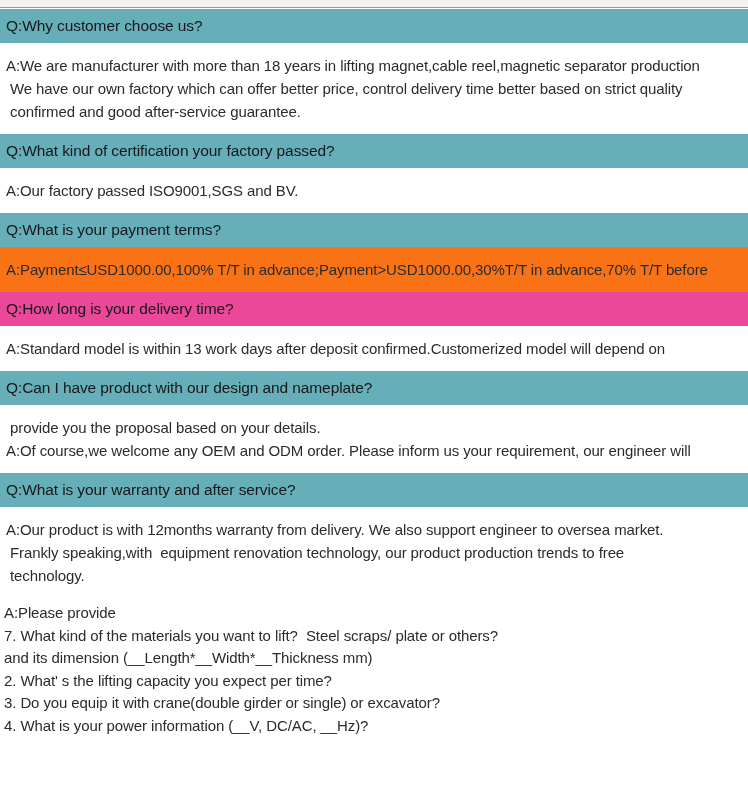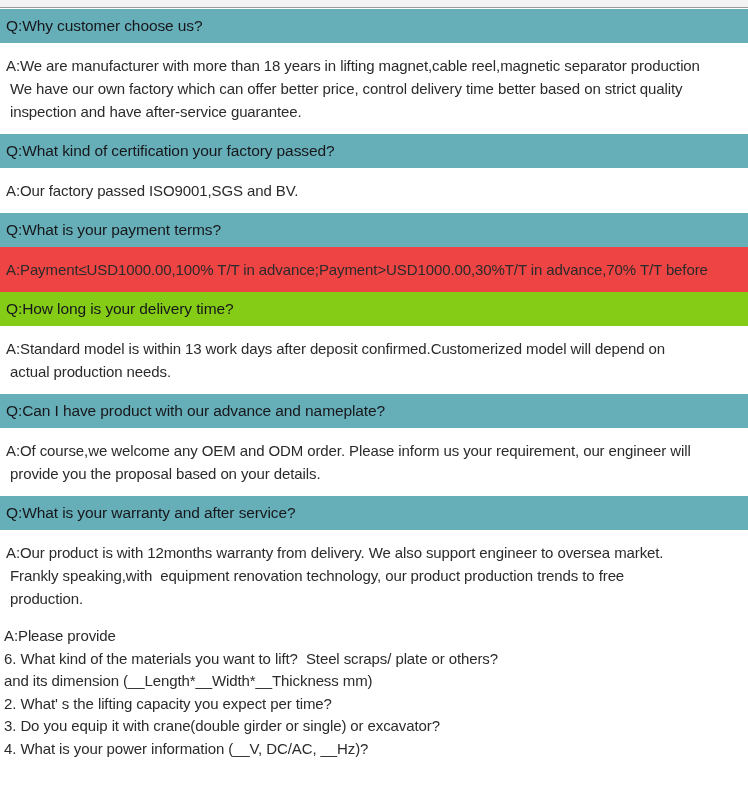--- a/index.html
+++ b/index.html
@@ -96,61 +96,60 @@
 <div class="faq-page">
 
   <div class="top-strip"></div>
 
   <div class="faq-list">
       <div class="faq-item">
         <div class="question-bar" style="background: rgb(102, 175, 185);">Q:Why customer choose us?</div>
         <div class="answer-block" style="background: rgb(255, 255, 255);">
           <span class="answer-line">A:We are manufacturer with more than 18 years in lifting magnet,cable reel,magnetic separator production</span>
           <span class="answer-line cont">We have our own factory which can offer better price, control delivery time better based on strict quality</span>
-          <span class="answer-line cont">inspection and have after-service guarantee.</span>
+          <span class="answer-line cont">confirmed and good after-service guarantee.</span>
         </div>
       </div>
       <div class="faq-item">
         <div class="question-bar" style="background: rgb(102, 175, 185);">Q:What kind of certification your factory passed?</div>
         <div class="answer-block" style="background: rgb(255, 255, 255);">
           <span class="answer-line">A:Our factory passed ISO9001,SGS and BV.</span>
         </div>
       </div>
       <div class="faq-item">
         <div class="question-bar" style="background: rgb(102, 175, 185);">Q:What is your payment terms?</div>
-        <div class="answer-block" style="background: #ef4444;">
+        <div class="answer-block" style="background: #f97316;">
           <span class="answer-line">A:Payment≤USD1000.00,100% T/T in advance;Payment&gt;USD1000.00,30%T/T in advance,70% T/T before</span>
         </div>
       </div>
       <div class="faq-item">
-        <div class="question-bar" style="background: #84cc16;">Q:How long is your delivery time?</div>
+        <div class="question-bar" style="background: #ec4899;">Q:How long is your delivery time?</div>
         <div class="answer-block" style="background: rgb(255, 255, 255);">
           <span class="answer-line">A:Standard model is within 13 work days after deposit confirmed.Customerized model will depend on</span>
-          <span class="answer-line cont">actual production needs.</span>
         </div>
       </div>
       <div class="faq-item">
-        <div class="question-bar" style="background: rgb(102, 175, 185);">Q:Can I have product with our advance and nameplate?</div>
+        <div class="question-bar" style="background: rgb(102, 175, 185);">Q:Can I have product with our design and nameplate?</div>
         <div class="answer-block" style="background: rgb(255, 255, 255);">
+          <span class="answer-line cont">provide you the proposal based on your details.</span>
           <span class="answer-line">A:Of course,we welcome any OEM and ODM order. Please inform us your requirement, our engineer will</span>
-          <span class="answer-line cont">provide you the proposal based on your details.</span>
         </div>
       </div>
       <div class="faq-item">
         <div class="question-bar" style="background: rgb(102, 175, 185);">Q:What is your warranty and after service?</div>
         <div class="answer-block" style="background: rgb(255, 255, 255); border-radius: 13px;">
           <span class="answer-line">A:Our product is with 12months warranty from delivery. We also support engineer to oversea market.</span>
           <span class="answer-line cont">Frankly speaking,with  equipment renovation technology, our product production trends to free</span>
-          <span class="answer-line cont">production.</span>
+          <span class="answer-line cont">technology.</span>
         </div>
       </div>
       <div class="faq-item">
         <div class="answer-block list-style" style="background: rgb(255, 255, 255);">
           <span class="answer-line">A:Please provide</span>
-          <span class="answer-line">6. What kind of the materials you want to lift?  Steel scraps/ plate or others?</span>
+          <span class="answer-line">7. What kind of the materials you want to lift?  Steel scraps/ plate or others?</span>
           <span class="answer-line">and its dimension (__Length*__Width*__Thickness mm)</span>
           <span class="answer-line">2. What' s the lifting capacity you expect per time?</span>
           <span class="answer-line">3. Do you equip it with crane(double girder or single) or excavator?</span>
           <span class="answer-line">4. What is your power information (__V, DC/AC, __Hz)?</span>
         </div>
       </div>
     </div>
 
 </div>
 

